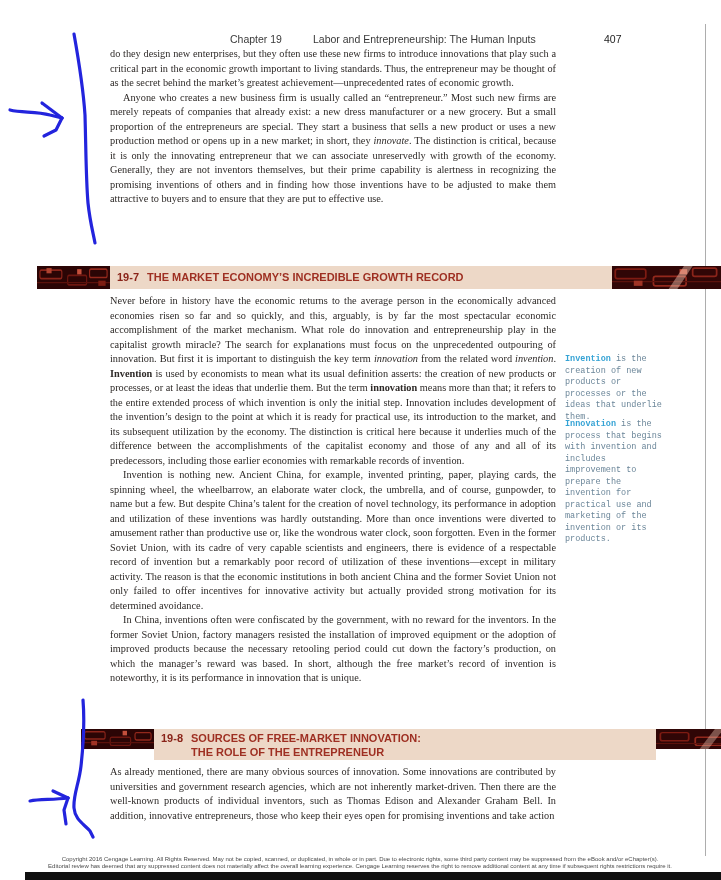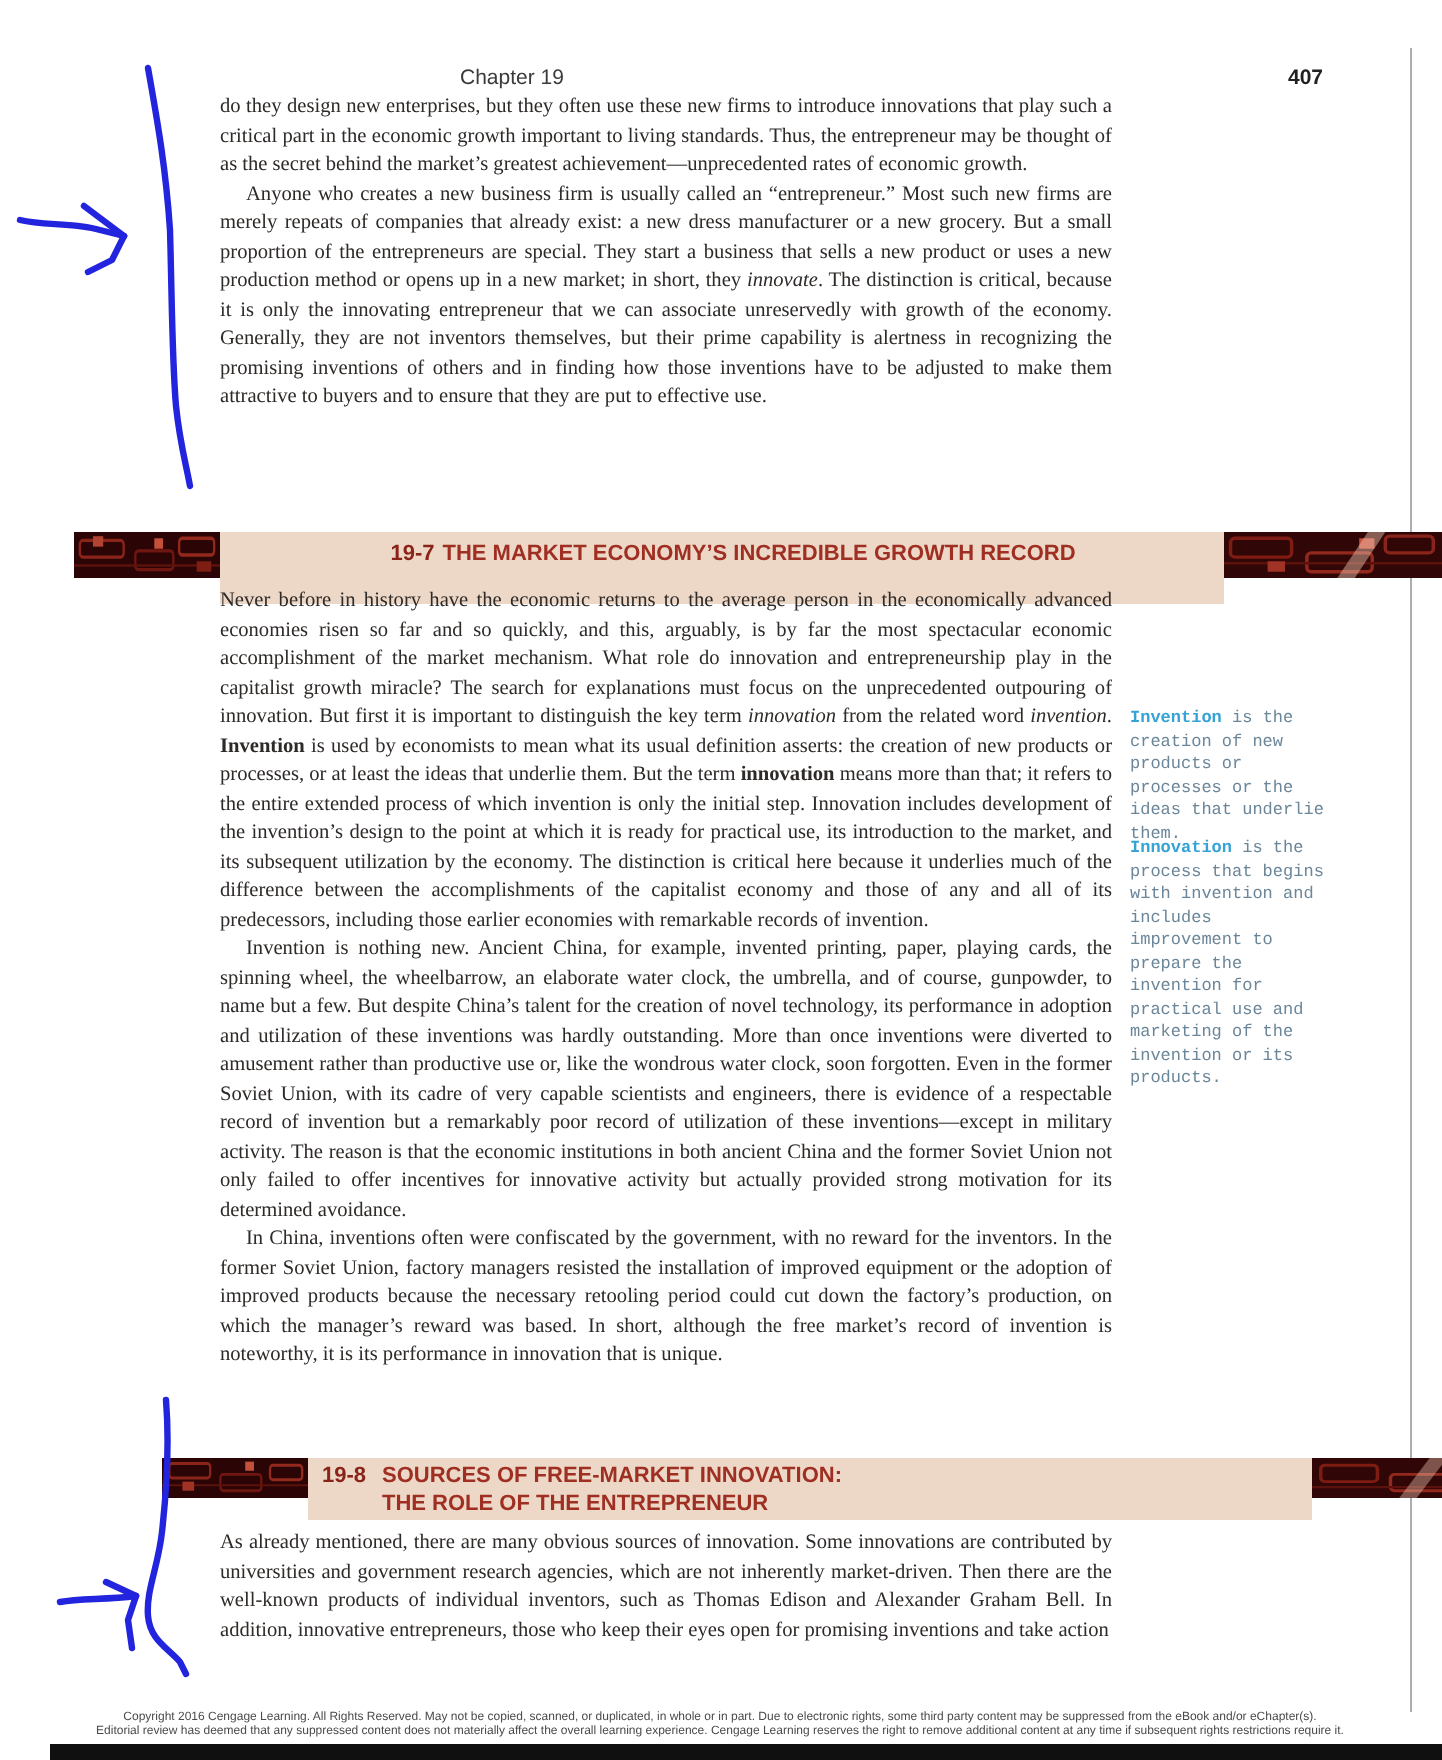--- a/index.html
+++ b/index.html
@@ -5,42 +5,42 @@
   html,body{margin:0;padding:0;}
   body{
     width:721px;height:880px;position:relative;background:#ffffff;
     font-family:"Liberation Serif", serif;overflow:hidden;
   }
   
   .pg-header{position:absolute;top:33px;left:0;width:721px;height:16px;
     font-family:"Liberation Sans", sans-serif;font-size:10.5px;color:#3a3a3a;padding-left:16px;}
   .hdr-chapter{position:absolute;left:230px;top:0;}
   .hdr-title{position:absolute;left:313px;top:0;}
-  .hdr-pageno{position:absolute;left:644px;top:0;font-weight:700;color:#222;}
+  .hdr-pageno{position:absolute;left:604px;top:0;font-weight:400;color:#222;}
   
   .page-edge{position:absolute;left:705px;top:24px;width:1px;height:832px;background:#adadad;}
   
   .col{position:absolute;left:110px;width:446px;overflow:hidden;
     font-size:10.3px;line-height:14.5px;color:#2e2a28;text-align:justify;}
   .col p{margin:0;}
   .col p.indent{text-indent:13px;}
   .seg-n{}
   .seg-i{font-style:italic;}
   .seg-b{font-weight:700;}
   #col-intro{top:47px;height:196px;}
   #col-mid{top:294px;height:433px;font-family:Liberation Serif, serif;}
   #col-last{top:765px;height:75px;}
   
   .band{position:absolute;left:0;width:721px;}
   .band-pink{position:absolute;left:110px;width:502px;background:var(--band_bg,#edd8c7);
     font-family:"Liberation Sans", sans-serif;font-weight:700;color:var(--heading_red,#9e2f22);}
   .circuit{position:absolute;overflow:hidden;}
   .circuit svg{display:block;width:100%;height:100%;}
   #band-197{top:266px;height:23px;}
-  #band-197 .band-pink{top:0;height:36px;font-size:11px;line-height:23px;text-align:center;}
+  #band-197 .band-pink{top:0;height:23px;font-size:11px;line-height:23px;}
   #band-197 .circuit.left{left:37px;top:0;width:73px;height:23px;}
   #band-197 .circuit.right{left:612px;top:0;width:109px;height:23px;}
   #band-198{top:729px;height:31px;margin-left:44px;}
   #band-198 .band-pink{top:0;height:31px;font-size:11px;line-height:14px;padding-top:2px;box-sizing:border-box;}
   #band-198 .circuit.left{left:37px;top:0;width:73px;height:20px;}
   #band-198 .circuit.right{left:612px;top:0;width:109px;height:20px;}
   .sec-num{display:inline-block;margin-left:7px;width:30px;color:var(--heading_num,#8a2419);}
   .sec-line2{display:block;margin-left:37px;}
   
   .margin-note{position:absolute;left:565px;width:100px;
@@ -54,20 +54,21 @@
     font-family:"Liberation Sans", sans-serif;font-size:6px;line-height:7px;color:#4a4a4a;}
   .bottom-bar{position:absolute;left:25px;top:872px;width:696px;height:8px;background:#101010;}
   
   .pen-overlay{position:absolute;left:0;top:0;width:721px;height:880px;pointer-events:none;z-index:10;}
 </style>
 </head>
 <body>
 
 <div class="pg-header">
   <span class="hdr-chapter">Chapter 19</span>
+  <span class="hdr-title">Labor and Entrepreneurship: The Human Inputs</span>
   <span class="hdr-pageno">407</span>
 </div>
 
 <div class="page-edge"></div>
 
 <div class="col" id="col-intro">
   <p><span class="seg-n">do they design new enterprises, but they often use these new firms to introduce innovations that play such a critical part in the economic growth important to living standards. Thus, the entrepreneur may be thought of as the secret behind the market’s greatest achievement—unprecedented rates of economic growth.</span></p>
   <p class="indent"><span class="seg-n">Anyone who creates a new business firm is usually called an “entrepreneur.” Most such new firms are merely repeats of companies that already exist: a new dress manufacturer or a new grocery. But a small proportion of the entrepreneurs are special. They start a business that sells a new product or uses a new production method or opens up in a new market; in short, they </span><span class="seg-i">innovate</span><span class="seg-n">. The distinction is critical, because it is only the innovating entrepreneur that we can associate unreservedly with growth of the economy. Generally, they are not inventors themselves, but their prime capability is alertness in recognizing the promising inventions of others and in finding how those inventions have to be adjusted to make them attractive to buyers and to ensure that they are put to effective use.</span></p>
 </div>
 

